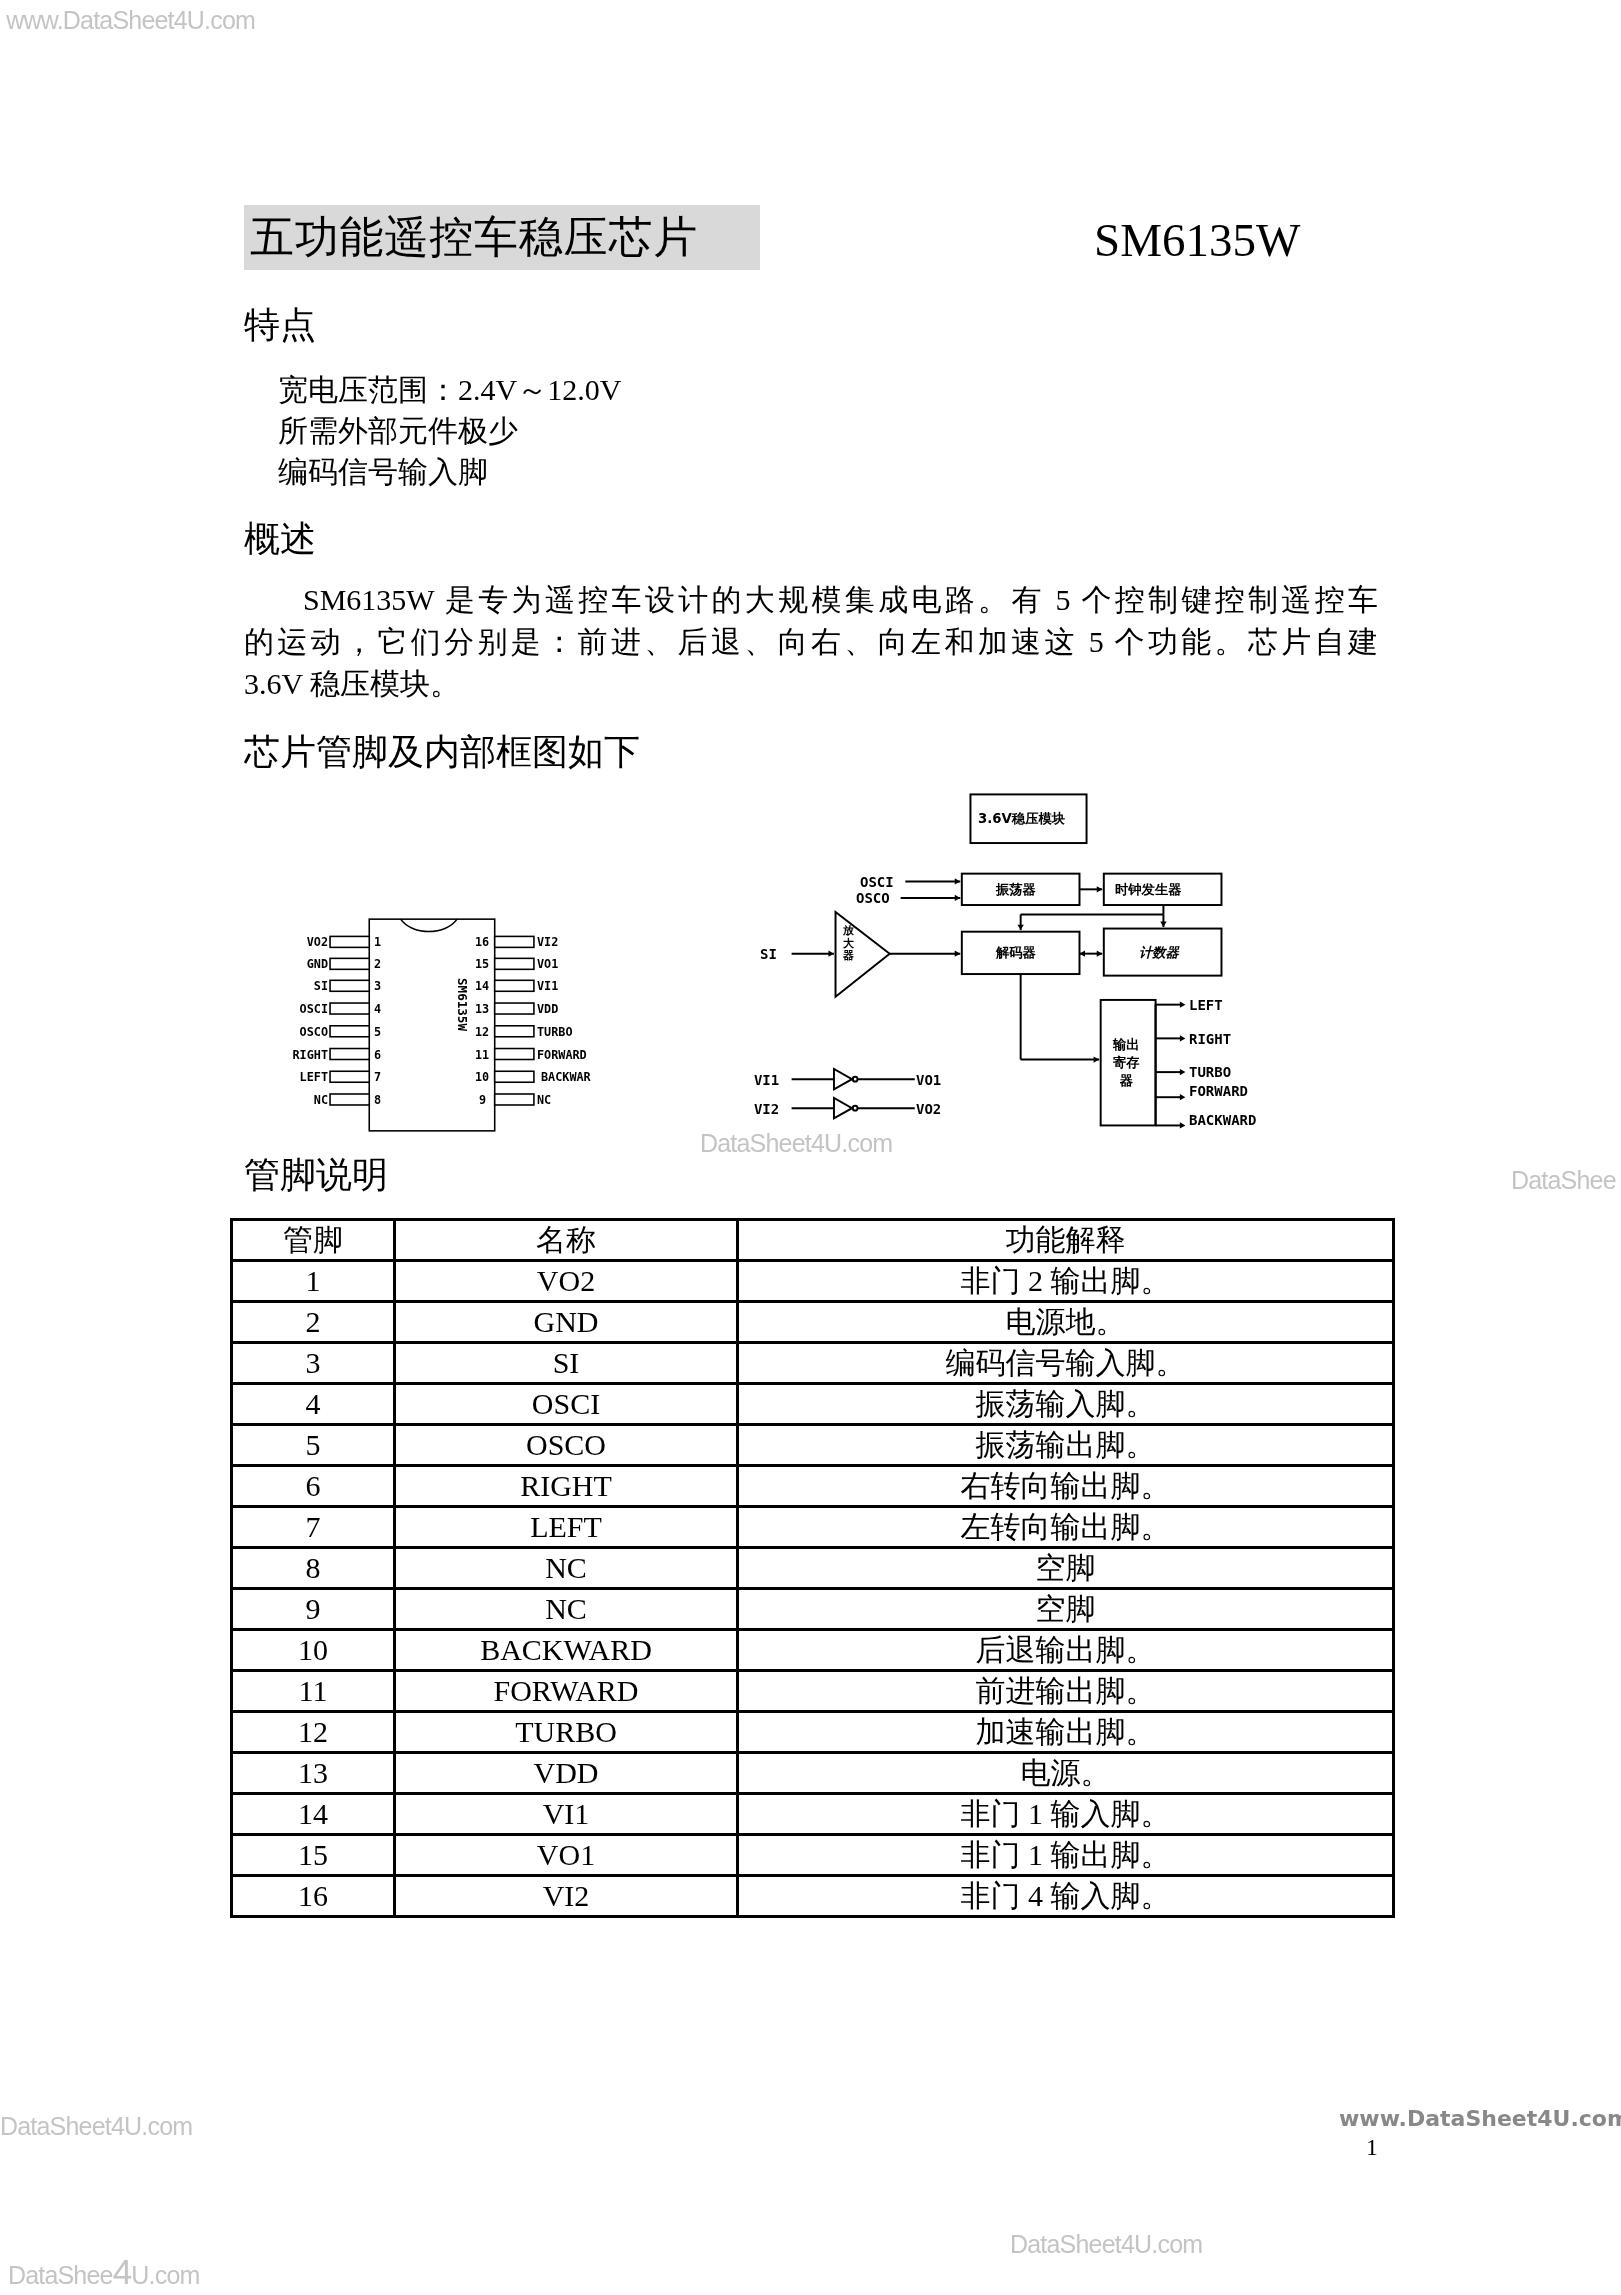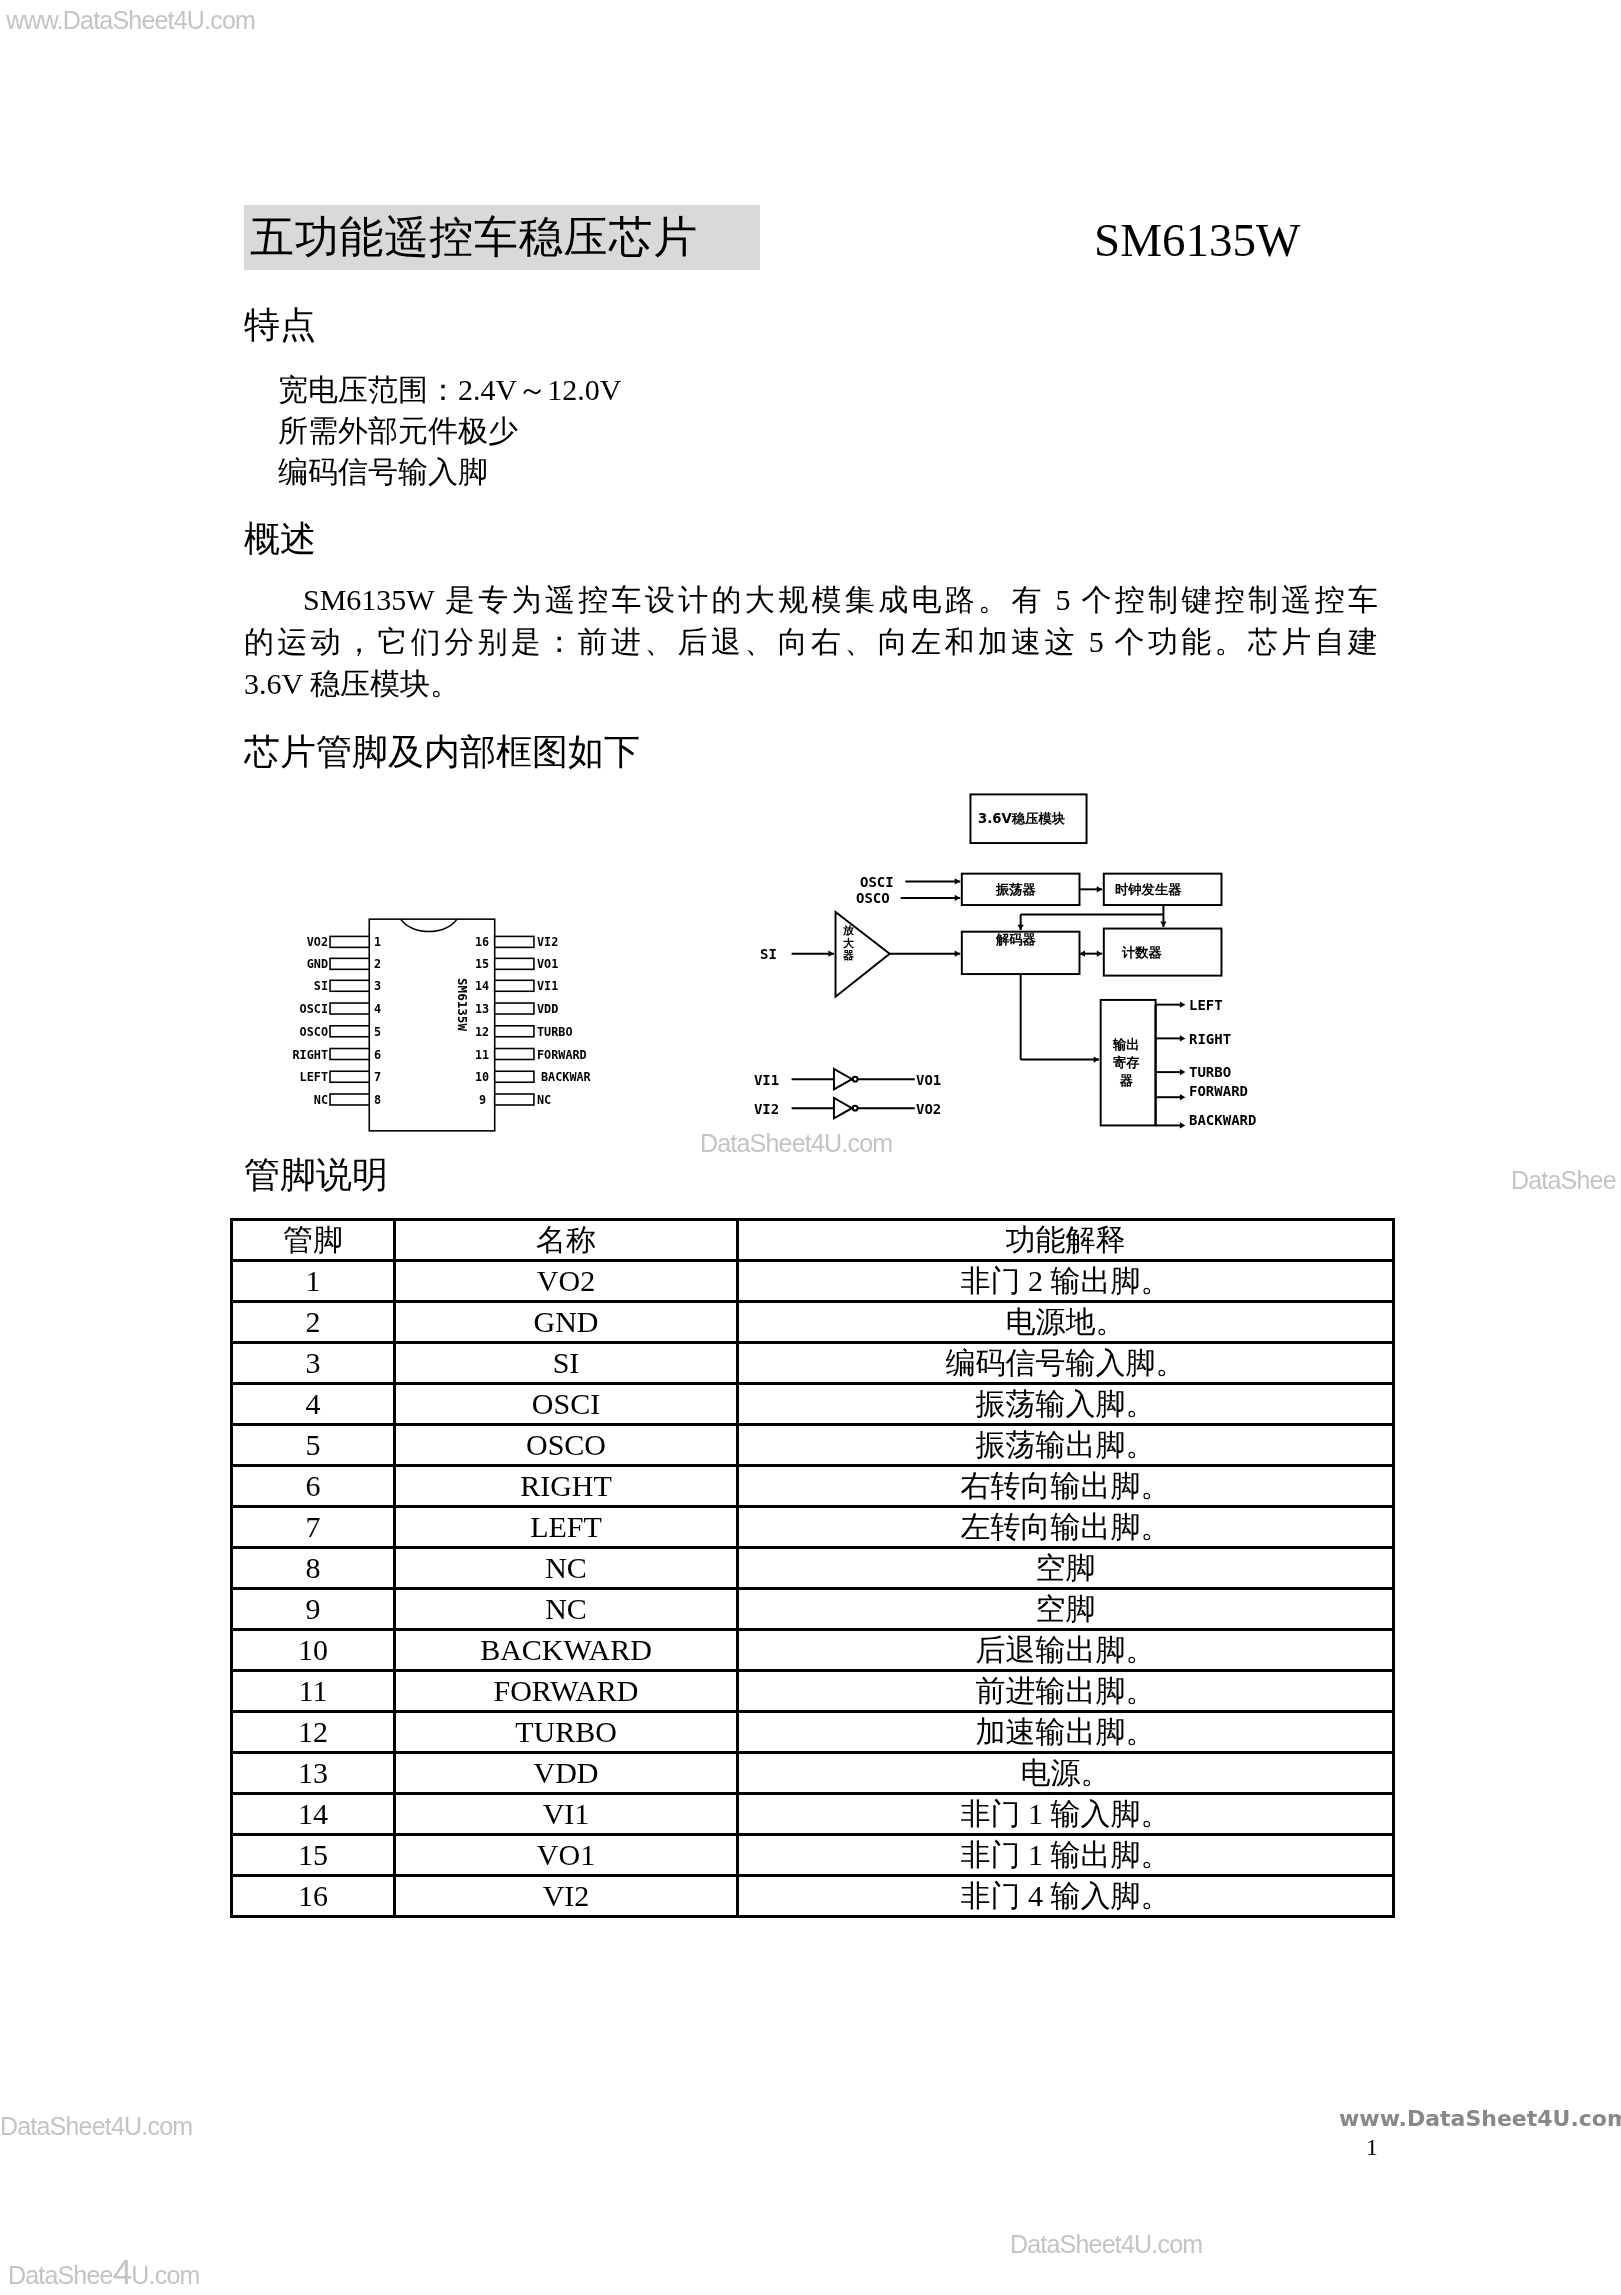--- a/index.html
+++ b/index.html
@@ -178,22 +178,22 @@
       <polygon points="560,280 553,276 553,284"></polygon>
       <polygon points="560,323 553,319 553,327"></polygon>
       <polygon points="560,366 553,362 553,370"></polygon>
       <polygon points="560,398 553,394 553,402"></polygon>
       <polygon points="560,434 553,430 553,438"></polygon>
     </g>
   </svg>
   <div class="blk-label" style="left:232px; top:25px;">3.6V稳压模块</div>
   <div class="blk-label" style="left:250px; top:96px;">振荡器</div>
   <div class="blk-label" style="left:369px; top:96px;">时钟发生器</div>
-  <div class="blk-label" style="left:250px; top:146px;">解码器</div>
-  <div class="blk-label" style="left:376px; top:159px;">计数器</div>
+  <div class="blk-label" style="left:250px; top:159px;">解码器</div>
+  <div class="blk-label" style="left:393px; top:159px;font-style:italic;">计数器</div>
   <div class="blk-label" style="left:97px; top:140px; width:14px; white-space:normal; font-size:11px; line-height:12.6px;">放大器</div>
   <div class="blk-label" style="left:367px; top:251px; text-align:center;">
     <div>输出</div>
     <div>寄存</div>
     <div>器</div>
   </div>
   <div class="diag-label" style="left:114px; top:89px; font-size:14px;">OSCI</div>
   <div class="diag-label" style="left:110px; top:105px; font-size:14px;">OSCO</div>
   <div class="diag-label" style="left:14px; top:161px; font-size:14px;">SI</div>
   <div class="diag-label" style="left:7.9px; top:287px; font-size:14px;">VI1</div>

